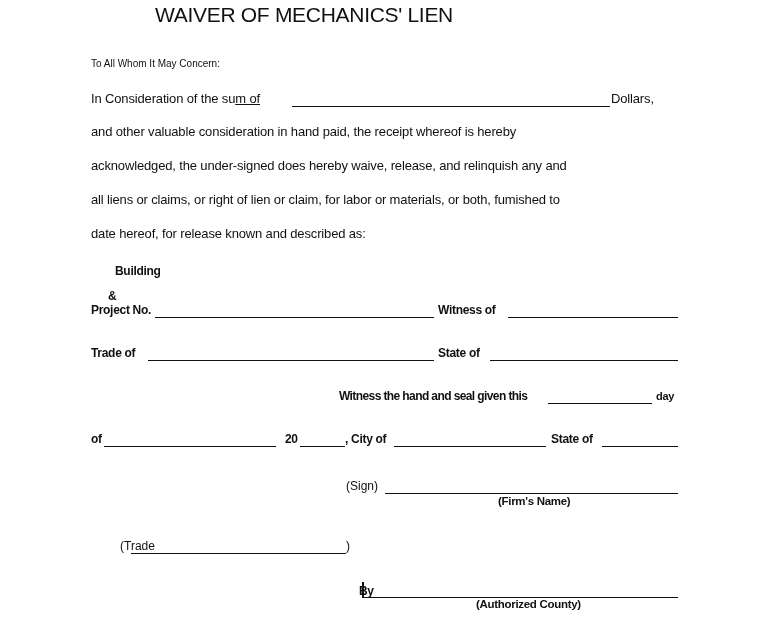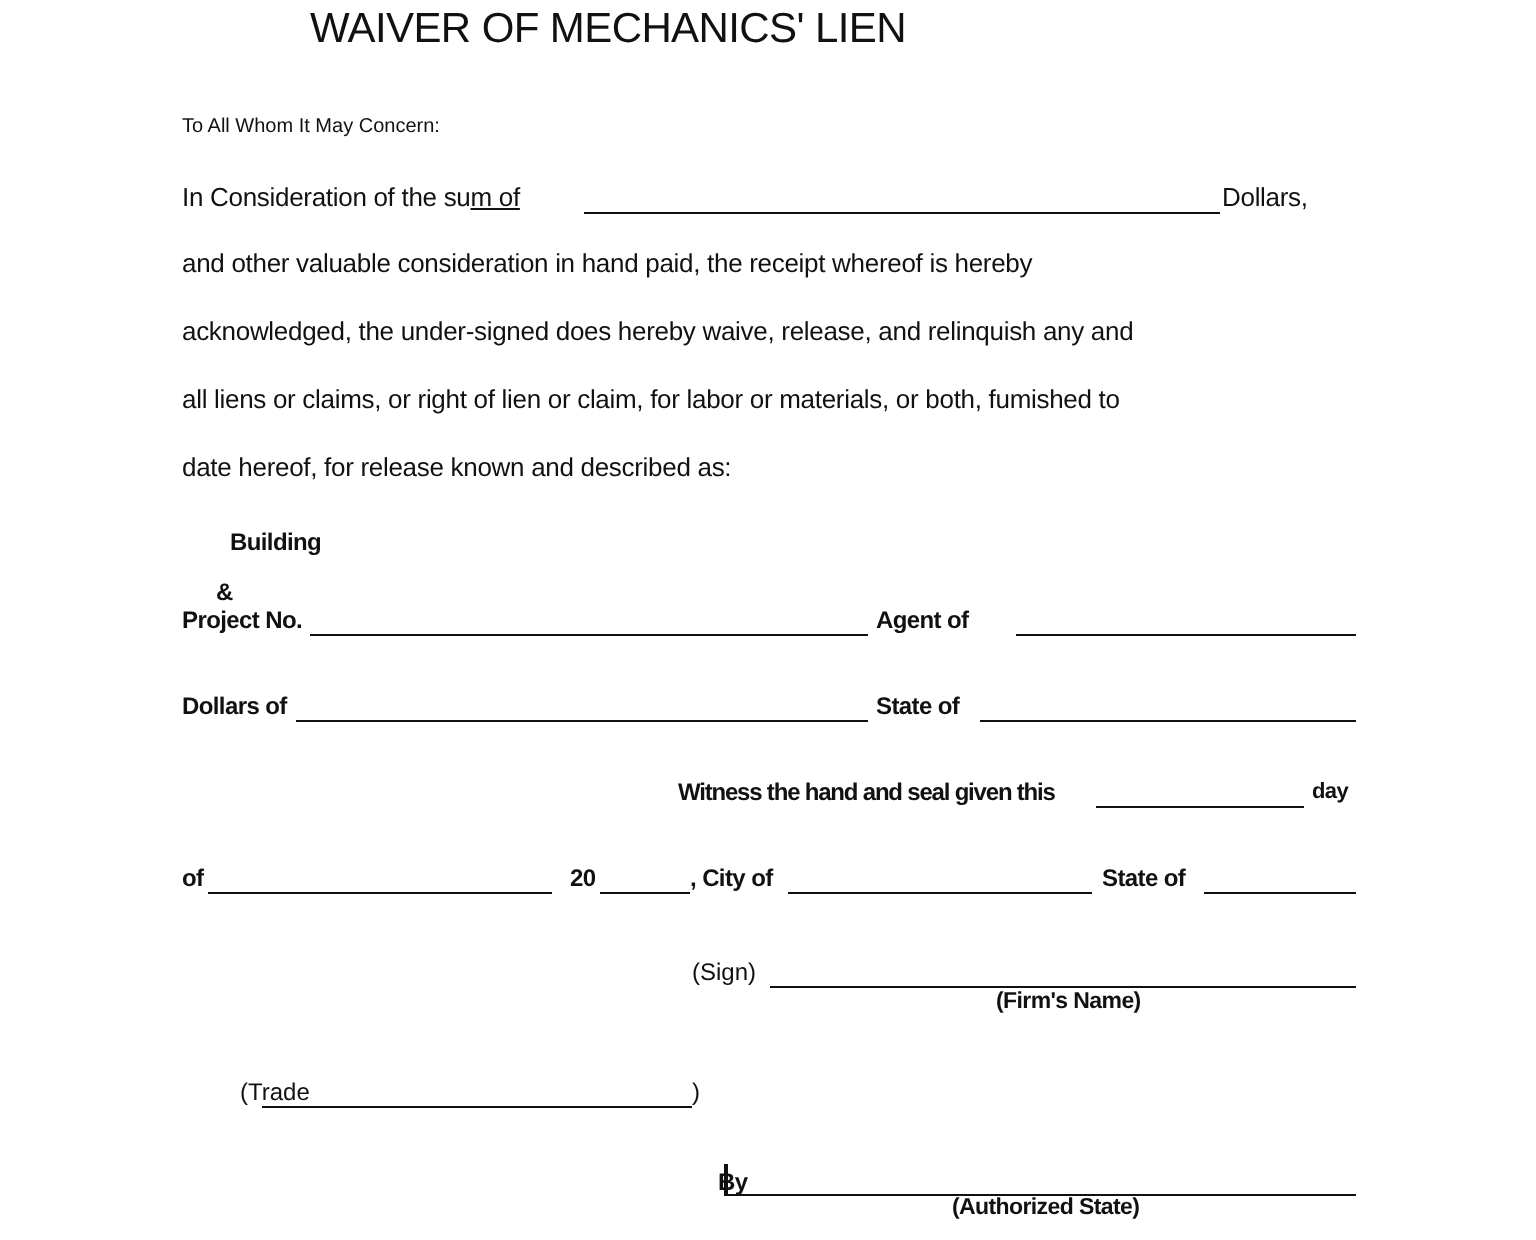--- a/index.html
+++ b/index.html
@@ -32,24 +32,24 @@
   <div class="abs para" style="left:91px; top:124px;">and other valuable consideration in hand paid, the receipt whereof is hereby</div>
   <div class="abs para" style="left:91px; top:158px;">acknowledged, the under-signed does hereby waive, release,  and relinquish any and</div>
   <div class="abs para" style="left:91px; top:192px;">all liens or claims, or right of lien or claim,  for labor or materials,  or both, fumished to</div>
   <div class="abs para" style="left:91px; top:226px;">date hereof,  for release known and described as:</div>
 
   <div class="abs lbl" style="left:91px; top:264px;margin-left:24px;">Building</div>
   <div class="abs lbl" style="left:108px; top:289px;">&amp;</div>
   <div class="abs lbl" style="left:91px; top:303px;text-align:center;">Project No.</div>
   <div class="line" style="left:155px; width:279px; top:317px;"></div>
 
-  <div class="abs lbl" style="left:438px; top:303px;">Agent of</div>
+  <div class="abs lbl" style="left:438px; top:303px;">Witness of</div>
   <div class="line" style="left:508px; width:170px; top:317px;"></div>
 
-  <div class="abs lbl" style="left:91px; top:346px;">Dollars of</div>
+  <div class="abs lbl" style="left:91px; top:346px;">Trade of</div>
   <div class="line" style="left:148px; width:286px; top:360px;"></div>
   <div class="abs lbl" style="left:438px; top:346px;">State of</div>
   <div class="line" style="left:490px; width:188px; top:360px;"></div>
 
   <div class="abs lbl" style="left:339px; top:389px; letter-spacing:-0.6px;">Witness the hand and seal given this</div>
   <div class="line" style="left:548px; width:104px; top:403px;"></div>
   <div class="abs lbl" style="left:656px; top:390px; font-size:11px;">day</div>
 
   <div class="abs lbl" style="left:91px; top:432px;">of</div>
   <div class="line" style="left:104px; width:172px; top:446px;"></div>
@@ -64,15 +64,15 @@
   <div class="line" style="left:385px; width:293px; top:493px;"></div>
   <div class="abs caption" style="left:498px; top:495px;">(Firm's Name)</div>
 
   <div class="abs lbl-lg" style="left:90px; top:539px;margin-left:30px;">(Trade</div>
   <div class="line" style="left:131px; width:215px; top:553px;"></div>
   <div class="abs lbl-lg" style="left:346px; top:539px;">)</div>
 
   <div class="abs lbl" style="left:346px; top:584px;margin-left:13px;">By</div>
   <div style="position:absolute; left:362px; top:582px; width:1.5px; height:16px; background:#111;"></div>
   <div class="line" style="left:363px; width:315px; top:597px;"></div>
-  <div class="abs caption" style="left:476px; top:598px;">(Authorized State)</div>
+  <div class="abs caption" style="left:476px; top:598px;">(Authorized County)</div>
 
 </div>
 
 </body></html>

